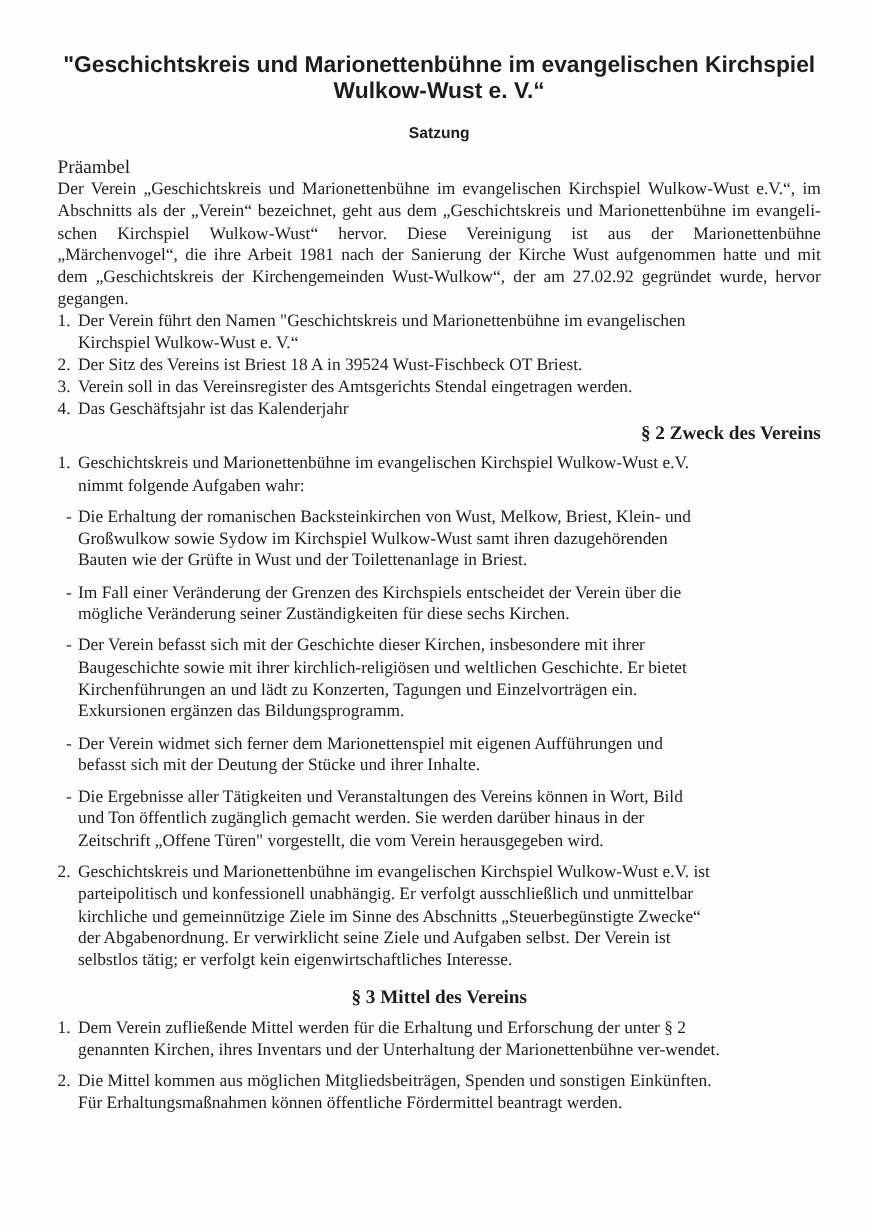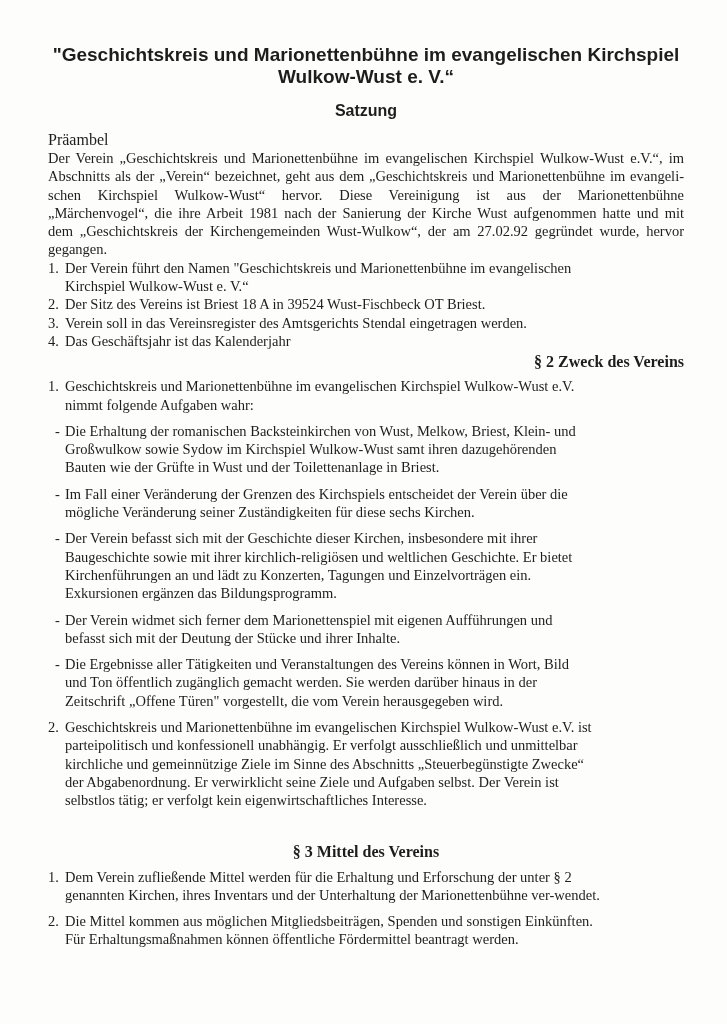--- a/index.html
+++ b/index.html
@@ -21,21 +21,21 @@
     font-weight: bold;
     font-size: 19px;
     line-height: 22px;
     text-align: center;
     white-space: pre-line;
     margin: 0;
   }
   .doc-subtitle {
     font-family: "Liberation Sans", sans-serif;
     font-weight: bold;
-    font-size: 16px;
+    font-size: 13px;
     line-height: 16px;
     text-align: center;
     margin: 15px 0 0 0;
   }
   .preamble-heading {
     font-weight: normal;
     font-size: 16px;
     line-height: 19px;
     text-align: left;
     margin: 11px 0 0 0;
@@ -45,21 +45,21 @@
   .pline.just { text-align: justify; text-align-last: justify; }
   .section { margin-top: 0; }
   .section-heading {
     font-weight: bold;
     font-size: 16px;
     line-height: 19px;
     text-align: center;
     margin: 4px 0 4px 0;
   }
   .sec-1 .section-heading { margin-top: 2px; margin-bottom: 6px; text-align: right; }
-  .sec-2 { margin-top: 32px; }
+  .sec-2 { margin-top: 12px; }
   .sec-2 .section-heading { margin-bottom: 7px; }
   .item { display: flex; margin-bottom: 8px; }
   .sec-0 .item { margin-bottom: 0; }
   .section-items .item:last-child { margin-bottom: 0; }
   .item .marker { flex: 0 0 17px; }
   .item.dash { padding-left: 7px; }
   .item.dash .marker { flex: 0 0 10px; }
   .item .text { flex: 1; white-space: pre-line; }
 </style>
 </head>

